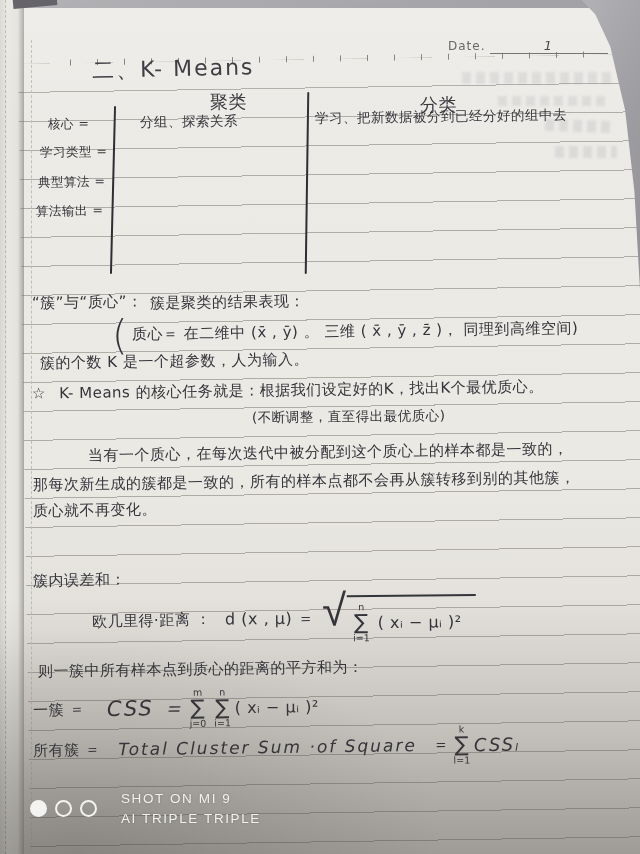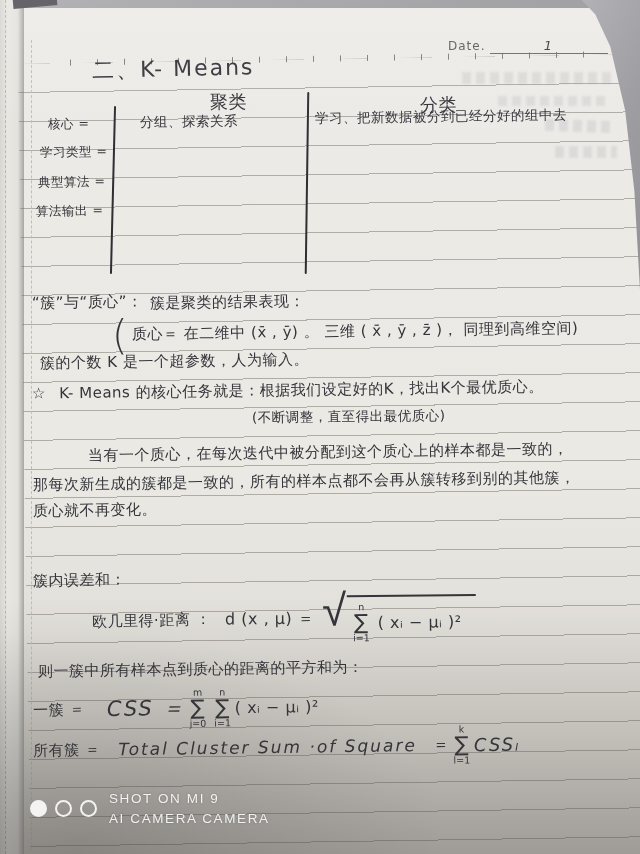--- a/index.html
+++ b/index.html
@@ -57,21 +57,21 @@
   .bigsum{display:inline-flex;flex-direction:column;align-items:center;line-height:1;margin:0 4px;}
   .bigsum .lim{font-size:9.5px;letter-spacing:0;}
   .bigsum .sg{font-size:21px;line-height:1;}
   .sqrt{display:inline-flex;align-items:flex-start;margin-left:8px;}
   .rad{font-size:44px;line-height:0.85;font-weight:200;transform:translateY(-4px);}
   .radicand{display:inline-flex;align-items:center;gap:4px;border-top:2px solid #34343a;padding:5px 14px 0 2px;}
   .mathtxt{font-size:16px;}
   .cssword{font-size:21px;letter-spacing:2px;font-style:italic;}
   .latin{font-size:17px;font-style:italic;letter-spacing:2px;}
   
-  .wm{position:absolute;left:30px;top:789px;z-index:9;display:flex;align-items:center;gap:12px;}
+  .wm{position:absolute;left:30px;top:789px;z-index:9;display:flex;align-items:center;gap:24px;}
   .wm-dots{display:flex;gap:8px;align-items:center;}
   .dot{width:17px;height:17px;border-radius:50%;border:2px solid #f3f3f1;box-sizing:border-box;}
   .dot.fill{background:#f3f3f1;}
   .wm-text{color:#f1f1ef;font-family:"Liberation Sans",sans-serif;font-size:13.5px;letter-spacing:1.6px;line-height:1.45;text-shadow:0 0 2px rgba(90,90,90,0.5);}
 </style>
 </head>
 <body>
 
 <div class="canvas">
   <div class="stack"></div>
@@ -172,16 +172,16 @@
   <div class="desk-corner"></div>
 
   <div class="wm">
     <span class="wm-dots">
       <span class="dot fill"></span>
       <span class="dot"></span>
       <span class="dot"></span>
     </span>
     <span class="wm-text">
       <span style="display:block;">SHOT ON MI 9</span>
-      <span style="display:block;">AI CAMERA CAMERA</span>
+      <span style="display:block;">AI TRIPLE TRIPLE</span>
     </span>
   </div>
 </div>
 
 </body></html>

